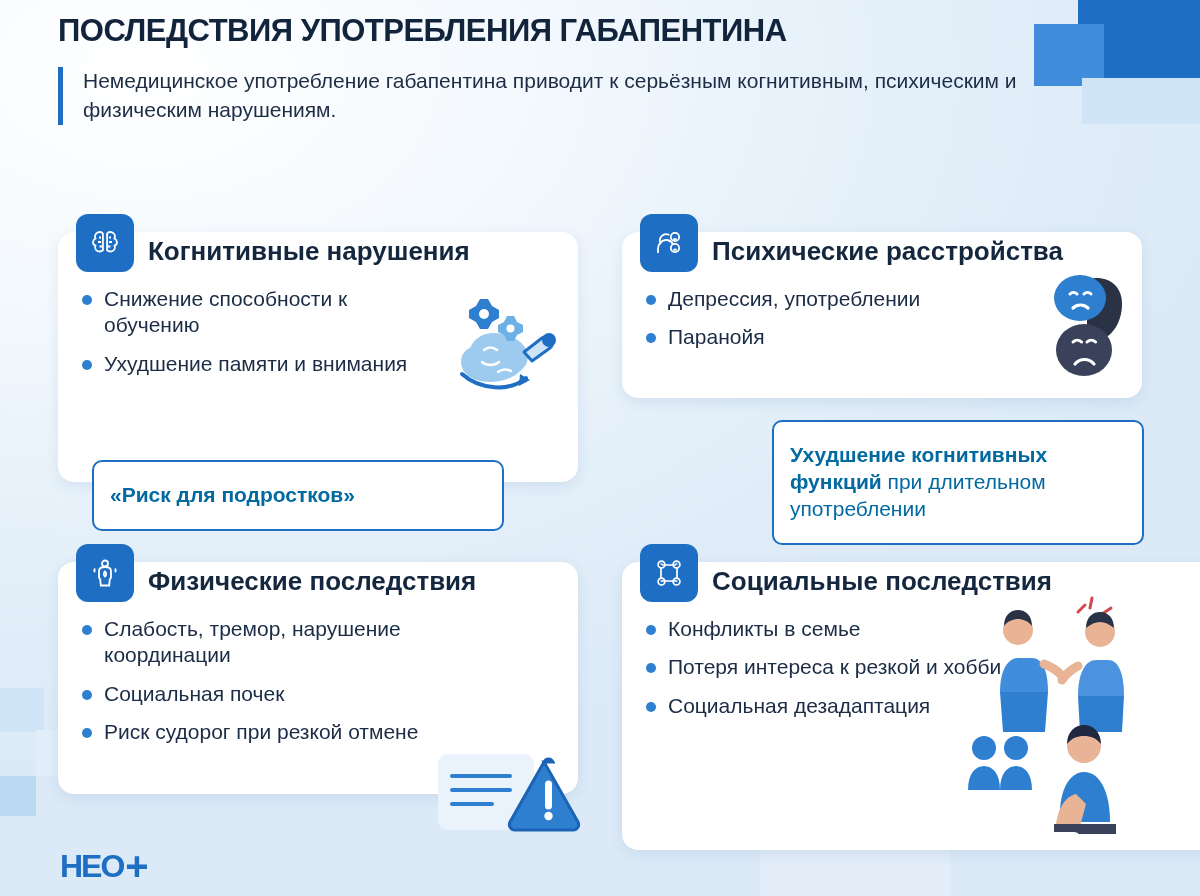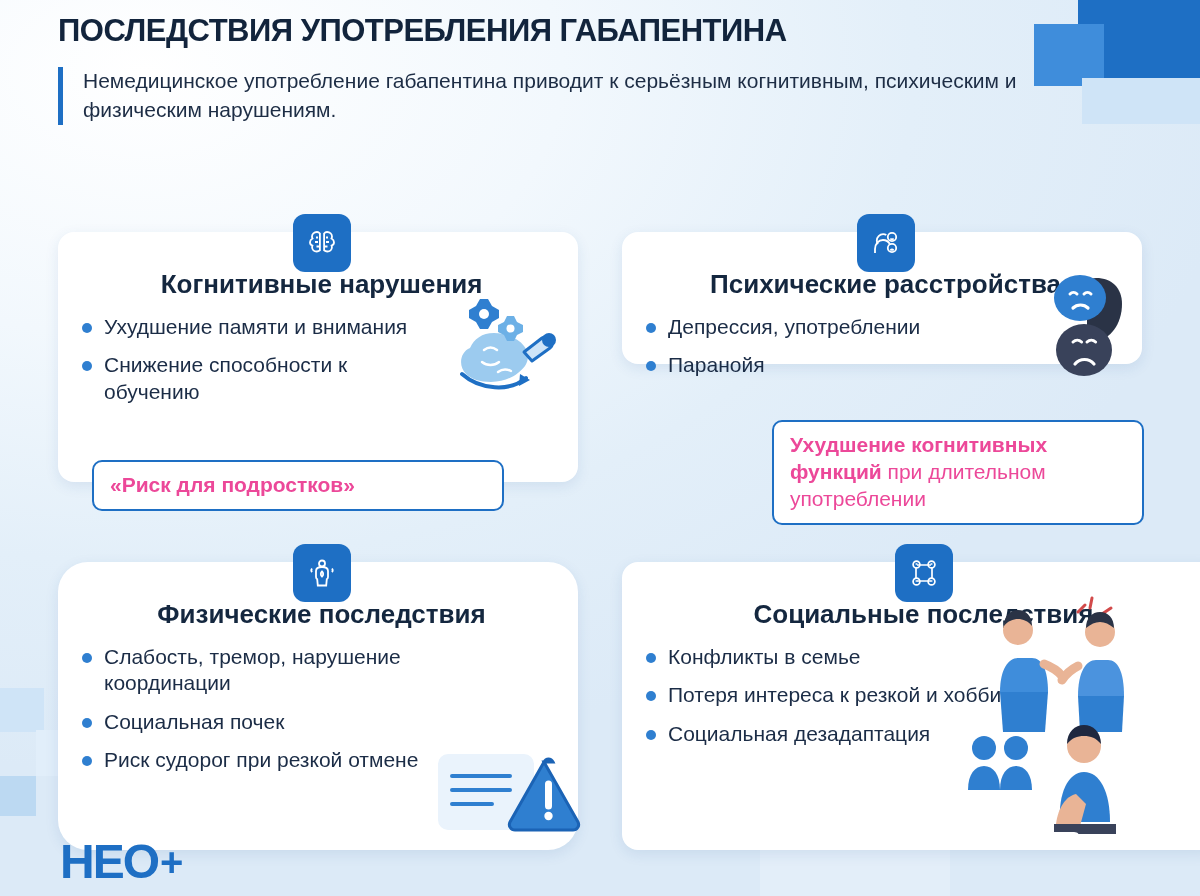--- a/index.html
+++ b/index.html
@@ -43,21 +43,21 @@
   .subtitle { font-size: 21px; line-height: 1.38; color: #1d2d45; margin: 0; }
 
   
   .card {
     position: absolute;
     background: #ffffff;
     border-radius: 16px;
     box-shadow: 0 4px 14px rgba(30,80,150,0.10);
     overflow: visible;
   }
-  .card-head { display: flex; align-items: center; gap: 14px; padding: 16px 11px 4px 18px; flex-direction: column; }
+  .card-head { display: flex; align-items: center; gap: 14px; padding: 16px 11px 4px 18px; }
   .icon-box {
     width: 58px; height: 58px; border-radius: 12px; background: #1e6fc4;
     display: flex; align-items: center; justify-content: center;
     flex: 0 0 auto;
     margin-top: -34px;
   }
   .icon-box svg { display: block; }
   .card-title {
     font-size: 26px; font-weight: bold; color: #14273f; line-height: 1.15;
     margin-top: -16px;
@@ -66,52 +66,52 @@
   .bullets li {
     position: relative; padding-left: 24px; margin-bottom: 12px;
     font-size: 21px; line-height: 1.26; color: #1b2c46; max-width: 360px;
   }
   .bullets li::before {
     content: ""; position: absolute; left: 2px; top: 9px;
     width: 10px; height: 10px; border-radius: 50%; background: #2f7fd0;
   }
 
   #card-cognitive { left: 58px; top: 232px; width: 520px; height: 250px; }
-  #card-mental    { left: 622px; top: 232px; width: 520px; height: 132px; }
-  #card-physical  { left: 58px; top: 562px; width: 520px; height: 288px; border-radius: 30px; }
+  #card-mental    { left: 622px; top: 232px; width: 520px; height: 166px; }
+  #card-physical  { left: 58px; top: 562px; width: 520px; height: 232px; }
   #card-social    { left: 622px; top: 562px; width: 596px; height: 288px; }
 
   
   .callout {
     position: absolute;
     background: #ffffff;
     border: 2px solid #1e6fc4;
     border-radius: 10px;
-    padding: 10px 16px;
-    font-size: 21px; line-height: 1.28; color: #ec4899;
+    padding: 20px 16px;
+    font-size: 21px; line-height: 1.28; color: #0369a1;
   }
   #callout-teens { left: 92px; top: 460px; width: 412px; }
   #callout-teens .strong { font-weight: bold; display: block; }
   #callout-long { left: 772px; top: 420px; width: 372px; }
   #callout-long .strong { font-weight: bold; }
 
   
   .ill { position: absolute; }
   #ill-brain { left: 432px; top: 278px; }
   #ill-masks { left: 1020px; top: 268px; }
   #ill-warn  { left: 438px; top: 742px; }
   #ill-social{ left: 960px; top: 596px; }
 
   
   .logo {
     position: absolute; left: 60px; bottom: 10px;
     display: flex; align-items: center; gap: 2px;
   }
   .logo-text {
-    font-size: 48px; font-weight: bold; color: #1e6fc4;
+    font-size: 32px; font-weight: bold; color: #1e6fc4;
     letter-spacing: -2px; line-height: 1;
   }
   .logo-plus { font-size: 40px; font-weight: bold; color: #1e6fc4; line-height: 1; }
 </style>
 </head>
 <body>
 
 <div class="bg">
   <div class="bg-grad"></div>
   <div class="sq sq-a"></div>
@@ -135,22 +135,22 @@
     <div class="icon-box">
       <svg width="34" height="34" viewBox="0 0 34 34" fill="none" stroke="#ffffff" stroke-width="1.8">
         <path d="M12 6c-3 0-5 2-5 4.5 0 .8.2 1.4.5 2C6 13.3 5 14.6 5 16.2c0 1.6 1 2.9 2.4 3.4-.2.5-.3 1-.3 1.6 0 2.4 2 4.3 4.6 4.3 1.3 0 2.4-.5 3.2-1.2V7.5C14.2 6.6 13.2 6 12 6z"></path>
         <path d="M22 6c3 0 5 2 5 4.5 0 .8-.2 1.4-.5 2 1.5.8 2.5 2.1 2.5 3.7 0 1.6-1 2.9-2.4 3.4.2.5.3 1 .3 1.6 0 2.4-2 4.3-4.6 4.3-1.3 0-2.4-.5-3.2-1.2V7.5C19.8 6.6 20.8 6 22 6z"></path>
         <path d="M11 11.5h2M10 16h3M11.5 20.5h2.5M23 11.5h-2M24 16h-3M22.5 20.5H20"></path>
       </svg>
     </div>
     <div class="card-title">Когнитивные нарушения</div>
   </div>
   <ul class="bullets">
+    <li>Снижение способности к обучению</li>
     <li>Ухудшение памяти и внимания</li>
-    <li>Снижение способности к обучению</li>
   </ul>
 </div>
 
 <div class="card" id="card-mental">
   <div class="card-head">
     <div class="icon-box">
       <svg width="34" height="34" viewBox="0 0 34 34" fill="none" stroke="#ffffff" stroke-width="1.8">
         <path d="M6 27v-4c0-5 3.5-9 8-9 3 0 5.5 1.6 6.8 4"></path>
         <path d="M9 18c-.8-1-1.2-2.3-1.2-3.6 0-3.4 2.8-6.2 6.3-6.2 1.2 0 2.3.3 3.2.9"></path>
         <circle cx="23" cy="11" r="4.2"></circle>

